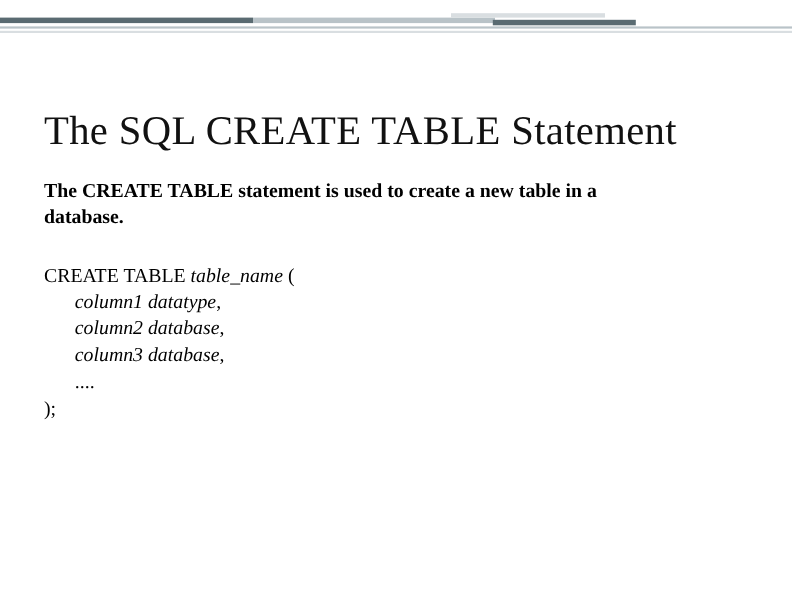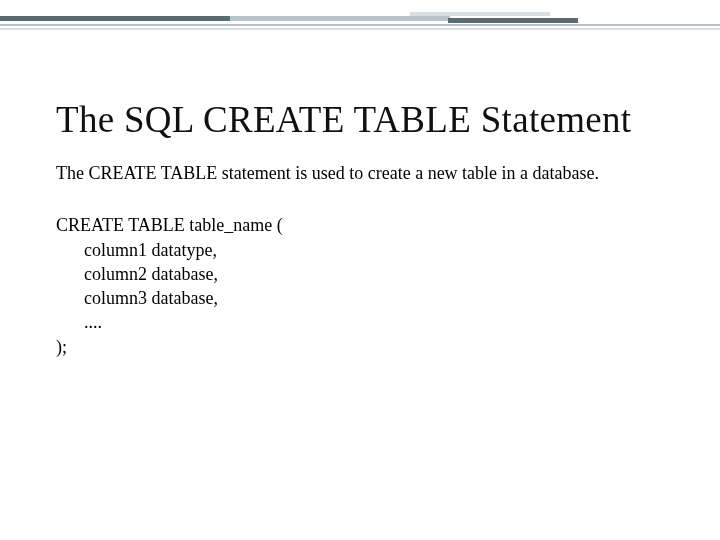--- a/index.html
+++ b/index.html
@@ -30,48 +30,49 @@
     position: absolute;
     height: 5px;
     background: #b9c3c8;
   }
   .bar.dark { background: #5a6b72; }
   .bar.pale { background: #d9dee1; }
 
   .content {
     position: absolute;
     top: 98px;
-    left: 56px;
+    left: 40px;
     right: 40px;
   }
   .title {
     font-size: 37px;
     font-weight: 400;
     letter-spacing: 0.3px;
     margin: 0 0 20px 0;
     color: #111;
   }
   .desc {
     font-size: 18px;
     line-height: 1.35;
     margin: 0 0 28px 0;
     max-width: 560px;
+    font-weight: bold;
   }
   .syntax-label {
     font-size: 18px;
     font-weight: bold;
     margin: 0;
   }
   .code {
     font-size: 18px;
     line-height: 1.35;
     white-space: pre;
     margin: 0;
   }
-  .italic { }
+  .italic { font-style: italic; }
   .indent { padding-left: 28px; display: inline-block; }
 </style>
 </head>
 <body>
 
 <div class="slide">
 
   <div class="top-decor">
     <div class="bar dark" style="left:0; top:16px; width:230px;"></div>
     <div class="bar" style="left:230px; top:16px; width:220px;"></div>

